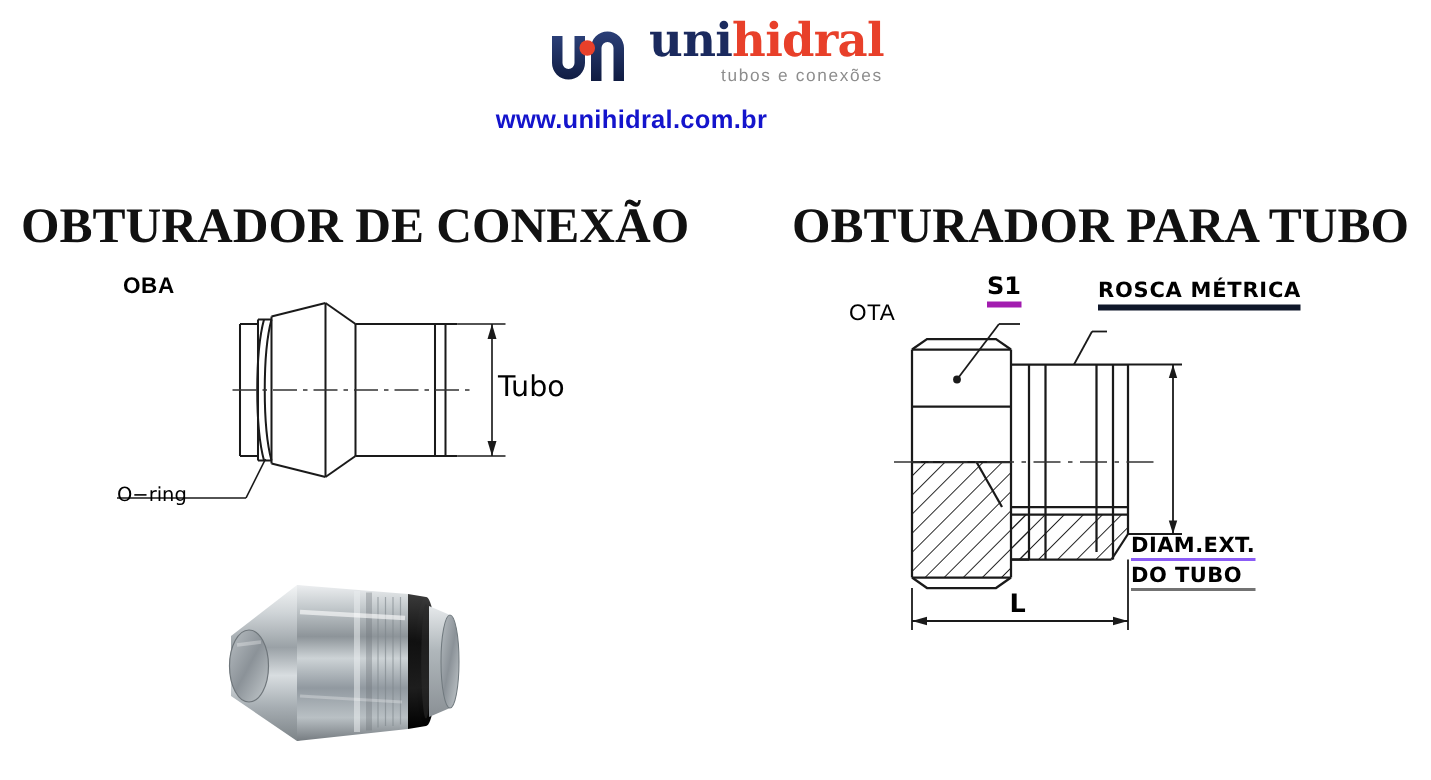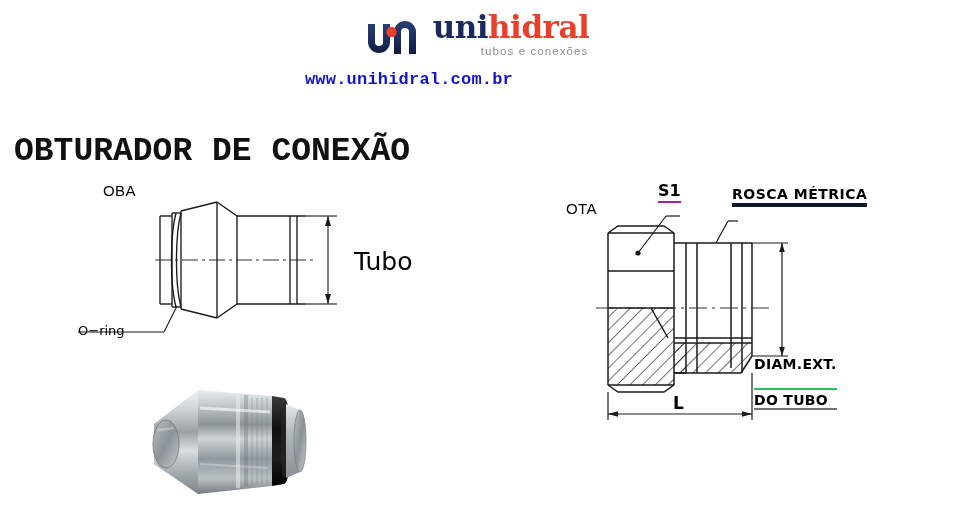--- a/index.html
+++ b/index.html
@@ -12,25 +12,25 @@
 
   
   .logo-block{position:absolute;left:0;top:12px;width:954px;text-align:center;}
   .logo-row{display:inline-flex;align-items:flex-start;gap:10px;}
   .logo-mark{width:58px;height:46px;display:block;}
   .logo-text{display:flex;flex-direction:column;align-items:flex-start;line-height:1;}
   .logo-word{font-family:"DejaVu Serif", serif;font-size:31px;font-weight:700;letter-spacing:-0.5px;}
   .logo-uni{color:#1b2a5e;}
   .logo-hidral{color:#e8402a;}
   .logo-tag{font-family:"Liberation Sans", sans-serif;font-size:11.5px;color:#8d8d8d;letter-spacing:1.1px;margin-top:3px;padding-left:48px;}
-  .site-url{position:absolute;left:0;top:70px;width:818px;text-align:center;
-    font-family:Liberation Mono, monospace;font-size:17px;font-weight:700;color:#1414cc;letter-spacing:.2px;}
+  .site-url{position:absolute;left:12px;top:70px;width:818px;text-align:center;
+    font-family:Liberation Sans, sans-serif;font-size:17px;font-weight:700;color:#1414cc;letter-spacing:.2px;}
 
   
-  .title{position:absolute;font-family:Liberation Mono, monospace;font-weight:700;font-size:33px;color:#111;white-space:nowrap;}
+  .title{position:absolute;font-family:Liberation Serif, serif;font-weight:700;font-size:33px;color:#111;white-space:nowrap;}
   .title-left{left:14px;top:133px;}
   .title-right{left:528px;top:133px;}
 
   
   .dwg{position:absolute;}
   .dwg svg{display:block;}
 
   .dwg-left{left:60px;top:180px;}
   .dwg-right{left:556px;top:178px;}
 
@@ -62,20 +62,21 @@
           <span class="logo-uni">uni</span><span class="logo-hidral">hidral</span>
         </span>
         <span class="logo-tag">tubos e conexões</span>
       </span>
     </div>
   </div>
 
   <div class="site-url">www.unihidral.com.br</div>
 
   <div class="title title-left">OBTURADOR DE CONEXÃO</div>
+  <div class="title title-right">OBTURADOR PARA TUBO</div>
 
   <div class="dwg dwg-left">
     <svg width="330" height="175" viewBox="0 0 330 175">
       <g fill="none" stroke="#1a1a1a" stroke-width="1.35" stroke-linejoin="miter">
 
         <path d="M100 36 L100 124"></path>
         <path d="M100 36 L112 36"></path>
         <path d="M100 124 L112 124"></path>
         <path d="M112 33 L112 127"></path>
 
@@ -110,23 +111,23 @@
       </g>
       <polygon points="268,36 265,46 271,46" fill="#1a1a1a"></polygon>
       <polygon points="268,124 265,114 271,114" fill="#1a1a1a"></polygon>
 
       <g stroke="#1a1a1a" stroke-width="1.1" fill="none">
         <path d="M117 126 L104 152"></path>
         <path d="M104 152 L18 152"></path>
       </g>
     </svg>
 
-    <div style="position:absolute;left:43px;top:2px;font-size:15px;font-weight:400;letter-spacing:.4px;">OBA</div>
-
-    <div style="position:absolute;left:294px;top:67px;font-size:25px;font-family:'DejaVu Sans',sans-serif;">Tubo</div>
+    <div style="position:absolute;left:22px;top:2px;font-size:15px;font-weight:700;letter-spacing:.4px;">OBA</div>
+
+    <div style="position:absolute;left:272px;top:67px;font-size:19px;font-family:'DejaVu Sans',sans-serif;">Tubo</div>
 
     <div style="position:absolute;left:18px;top:127px;font-size:13px;font-family:'DejaVu Sans',sans-serif;margin-top:16px;">O−ring</div>
   </div>
 
   <div class="photo">
     <svg width="200" height="152" viewBox="0 0 200 152">
       <defs>
         <linearGradient id="steelTop" x1="0" y1="0" x2="0" y2="1">
           <stop offset="0" stop-color="#f2f4f5"></stop>
           <stop offset="0.18" stop-color="#cfd4d7"></stop>
@@ -266,25 +267,25 @@
         <path d="M110 38 L124 38"></path>
 
         <path d="M160 65 L172 43"></path>
         <path d="M172 43 L182 43"></path>
       </g>
       <circle cx="82" cy="75" r="2.6" fill="#1a1a1a"></circle>
     </svg>
 
     <div style="position:absolute;left:10px;top:22px;font-size:15px;font-weight:400;letter-spacing:.4px;">OTA</div>
 
-    <div style="position:absolute;left:102px;top:5px;font-size:16px;font-weight:700;font-family:'DejaVu Sans',sans-serif;border-bottom:2px solid #a21caf;padding-bottom:1px;line-height:1.05;">S1</div>
+    <div style="position:absolute;left:102px;top:5px;font-size:16px;font-weight:700;font-family:'DejaVu Sans',sans-serif;border-bottom:4px solid #a21caf;padding-bottom:1px;line-height:1.05;">S1</div>
 
     <div style="position:absolute;left:176px;top:9px;font-size:14px;font-weight:700;font-family:'DejaVu Sans',sans-serif;letter-spacing:.5px;border-bottom:4px solid #0f172a;padding-bottom:1px;line-height:1.05;white-space:nowrap;">ROSCA MÉTRICA</div>
 
     <div style="position:absolute;left:198px;top:178px;font-size:14px;font-weight:700;font-family:'DejaVu Sans',sans-serif;letter-spacing:.3px;line-height:1.15;white-space:nowrap;">
-      <div style="border-bottom:2px solid #22c55e;padding-bottom:16px;">DIAM.EXT.</div>
+      <div style="border-bottom:2px solid #8b5cf6;padding-bottom:0px;">DIAM.EXT.</div>
       <div style="border-bottom:2px solid #737373;padding-bottom:0px;margin-top:2px;">DO  TUBO</div>
     </div>
 
     <div style="position:absolute;left:117px;top:215px;font-size:17px;font-weight:700;font-family:'DejaVu Sans',sans-serif;">L</div>
   </div>
 
 </div>
 
 </body></html>

